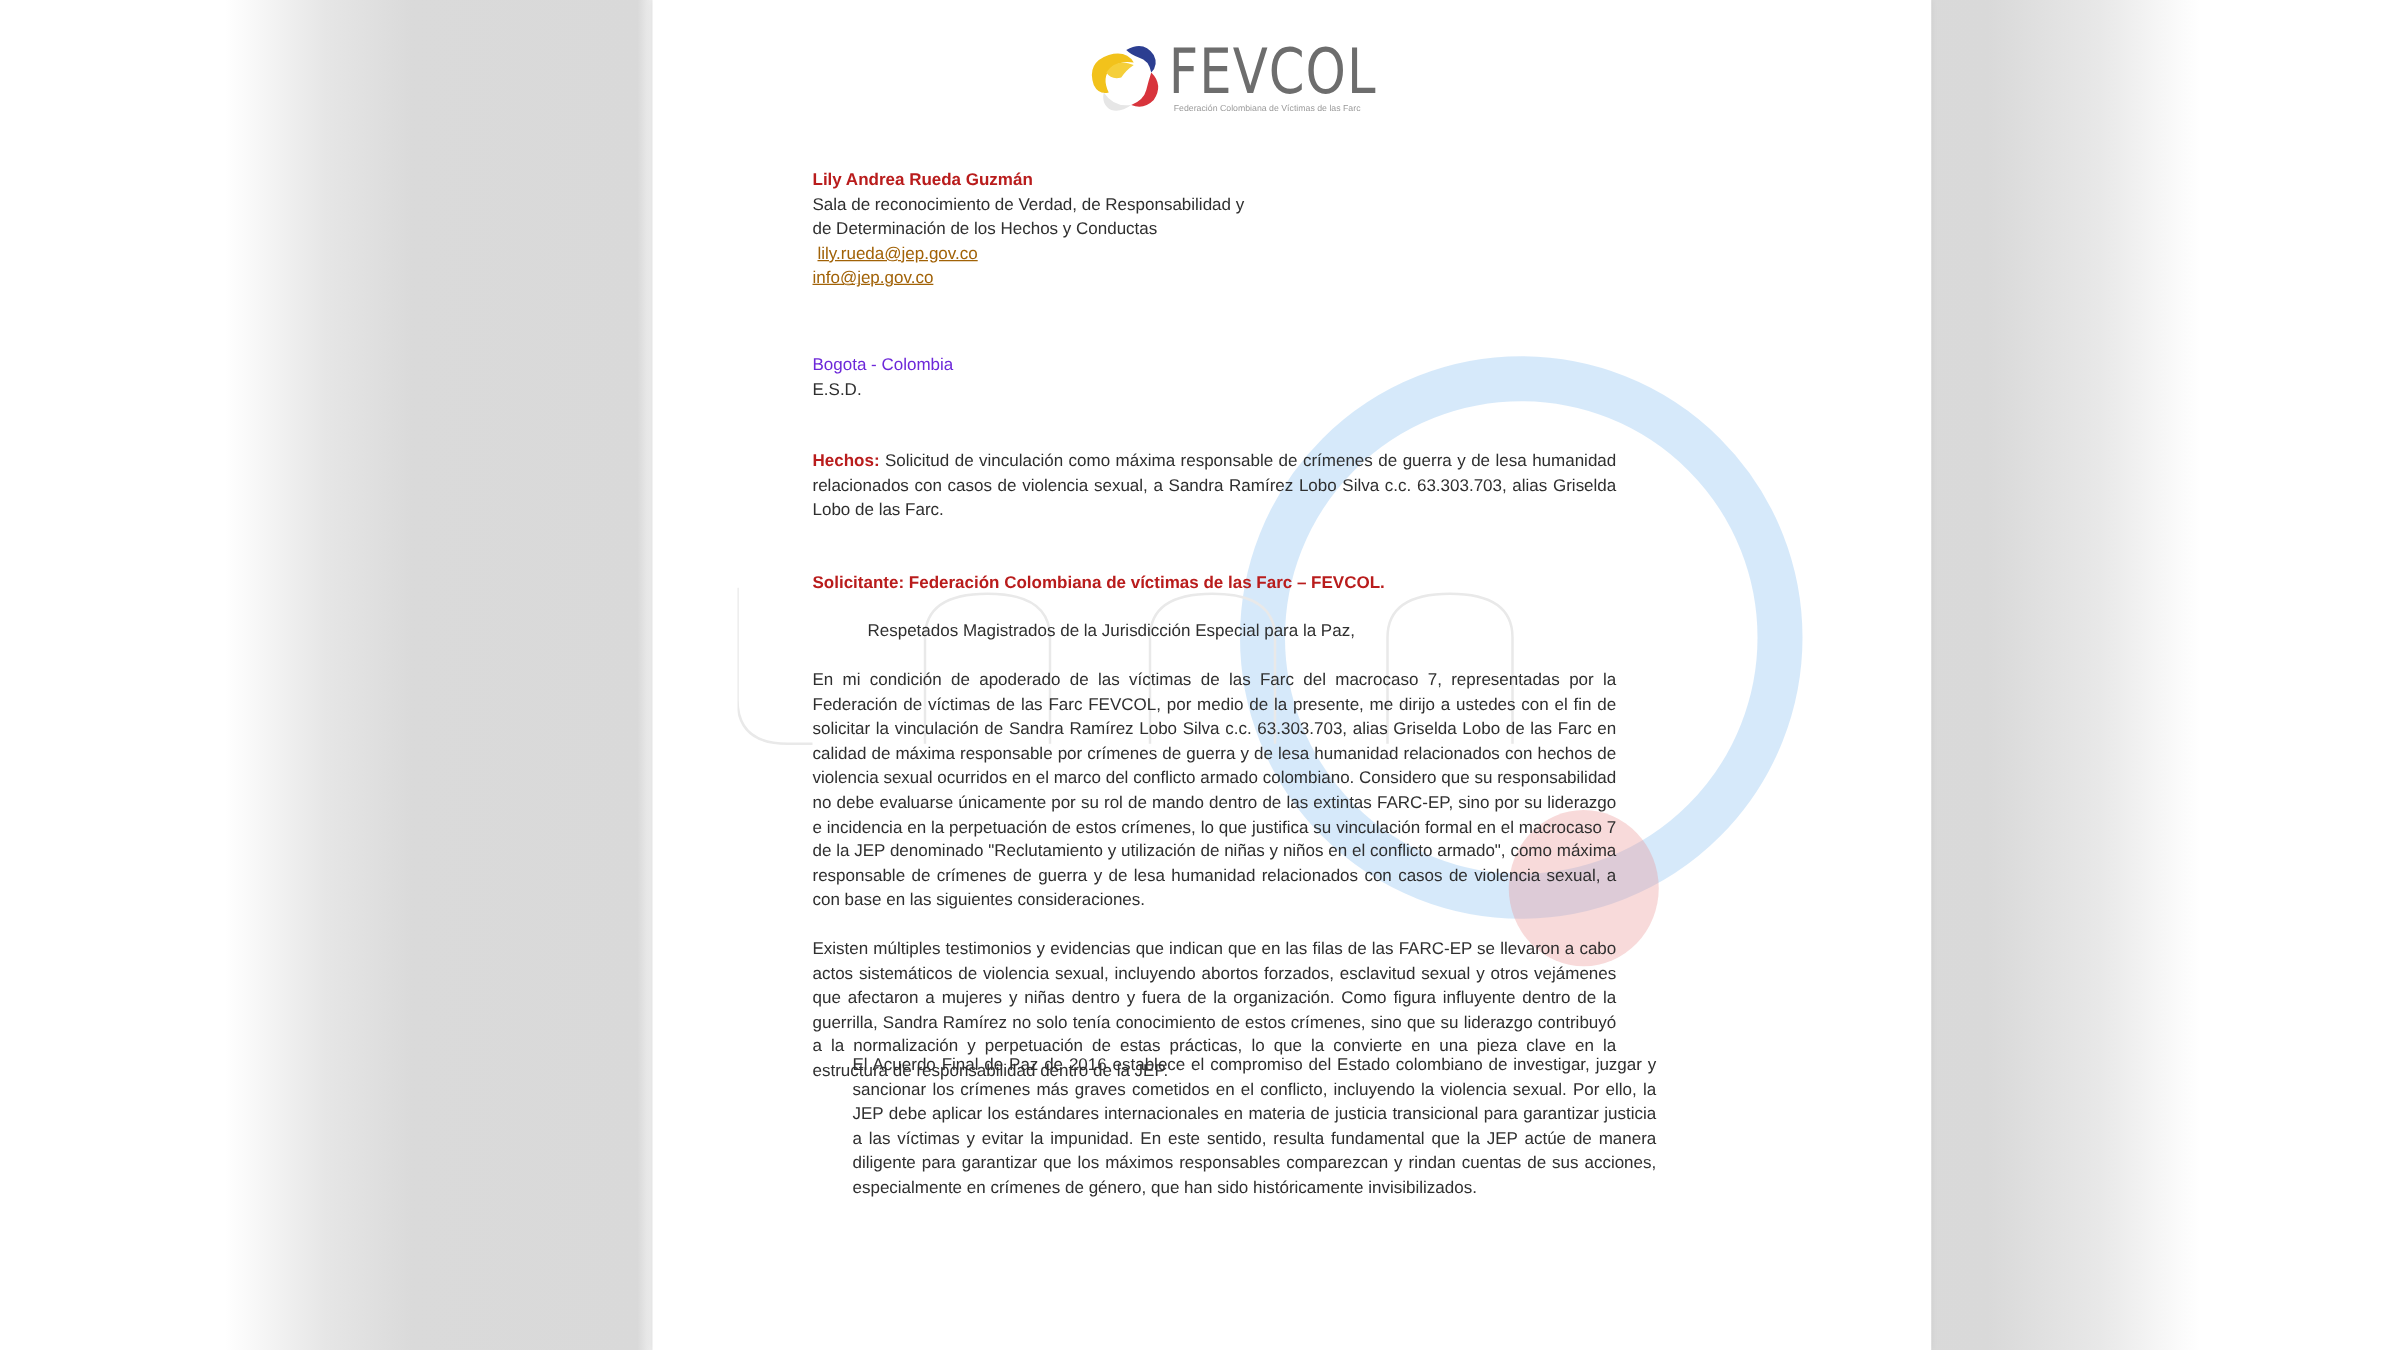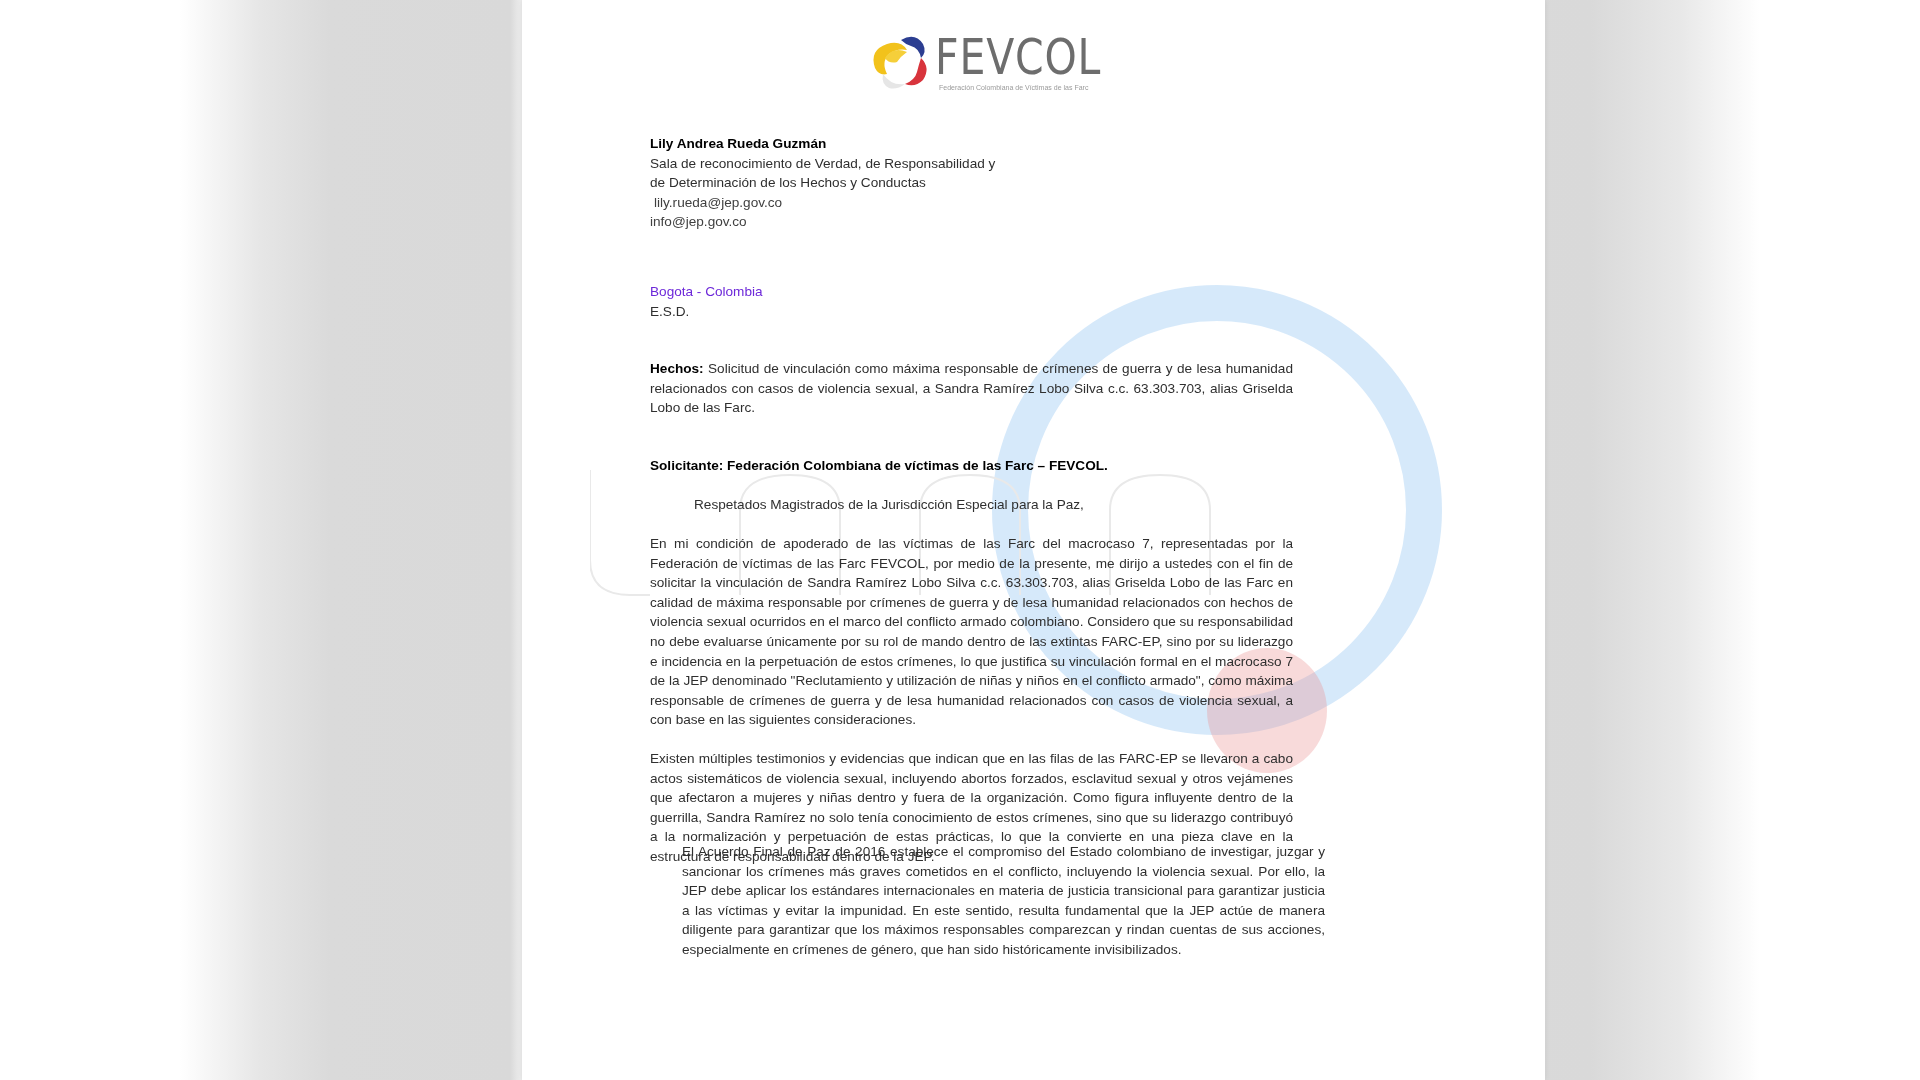--- a/index.html
+++ b/index.html
@@ -17,22 +17,22 @@
   .logo{position:absolute;left:345px;top:28px;width:220px;height:70px;}
   .logo .mark{position:absolute;left:0;top:0;width:70px;height:70px;}
   .logo .word{position:absolute;left:68px;top:0;font-family:"DejaVu Sans",sans-serif;font-size:50px;
     color:#6d6d6d;letter-spacing:1px;font-weight:normal;transform:scaleX(0.82);transform-origin:left top;}
   .logo .tag{position:absolute;left:72px;top:56px;font-size:7px;color:#9a9a9a;white-space:nowrap;}
   .content{position:absolute;left:128px;top:134px;width:643px;font-family:"Liberation Sans",sans-serif;
     font-size:13.6px;line-height:19.6px;color:#2f2f2f;}
   .content p{margin:0;}
   .blk{position:absolute;left:0;width:643px;}
   .just{text-align:justify;}
-  .bold{font-weight:bold;color:#000000;}
-  .link{color:#404040;}
+  .bold{font-weight:bold;color:#b91c1c;}
+  .link{color:#a16207;text-decoration:underline;}
   .grey{color:#6d28d9;}
 </style>
 </head>
 <body>
 
 <div class="page">
 
   <div class="wm-ring"></div>
   <div class="wm-red"></div>
   <svg class="wm-outline" viewBox="0 0 700 130">

